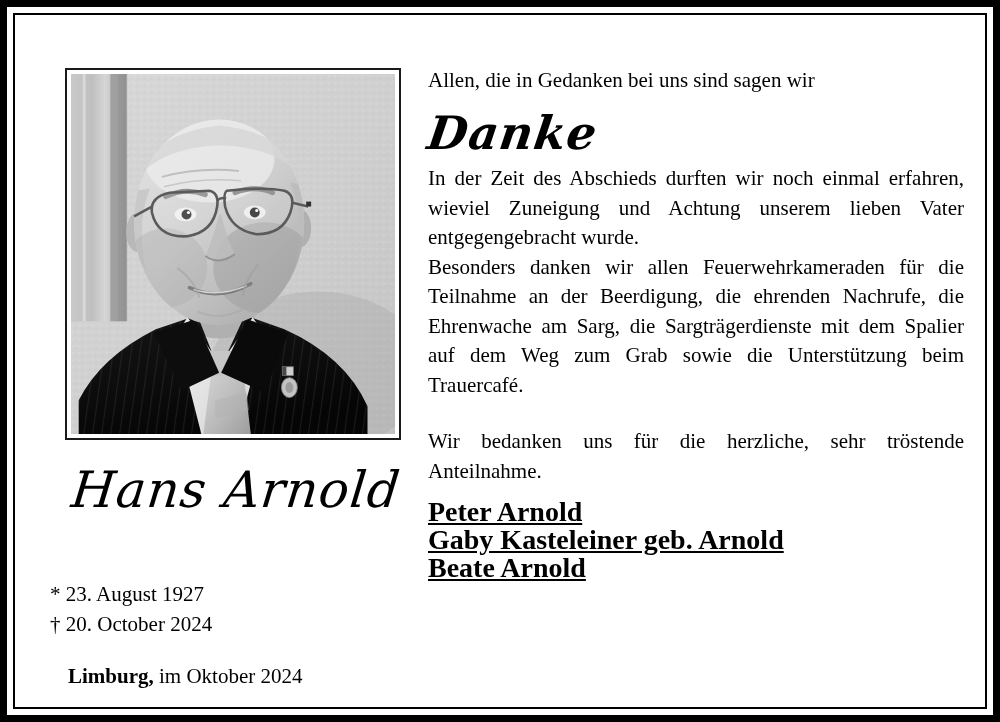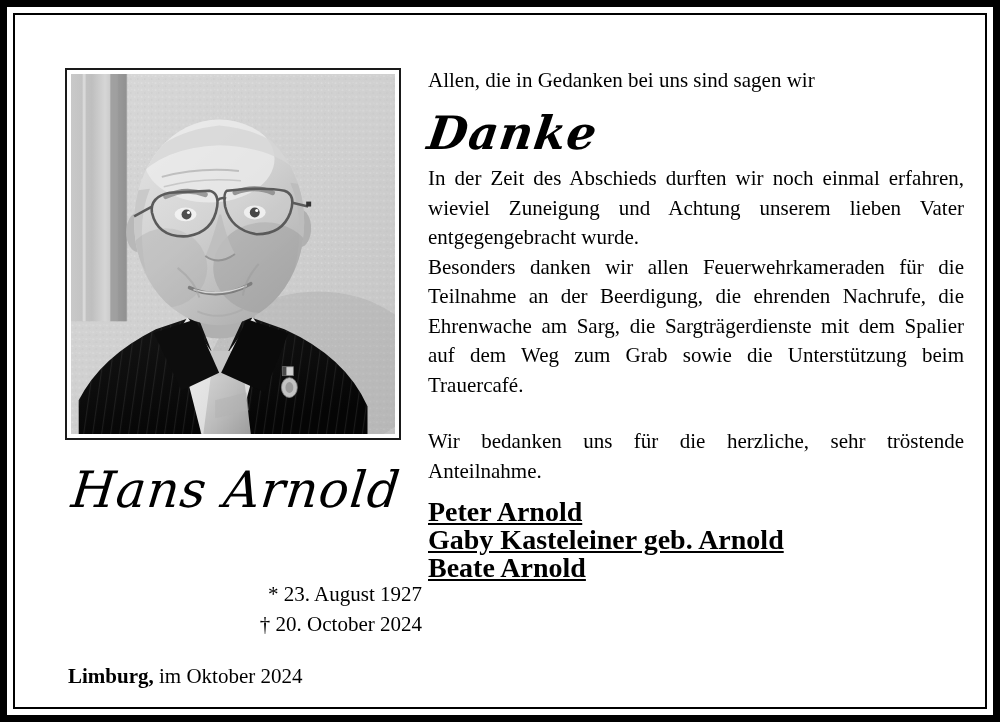--- a/index.html
+++ b/index.html
@@ -100,21 +100,21 @@
     letter-spacing: 1px;
     transform: skewX(-6deg);
     white-space: nowrap;
   }
 
   .dates {
     position: absolute;
     left: 0;
     top: 513px;
     width: 372px;
-    text-align: right;
+    text-align: left;
     font-size: 21px;
     line-height: 30px;
   }
   .dates .line { white-space: nowrap; }
   .sym { font-size: 21px; }
 
   .place-line {
     position: absolute;
     left: 18px;
     top: 597px;

